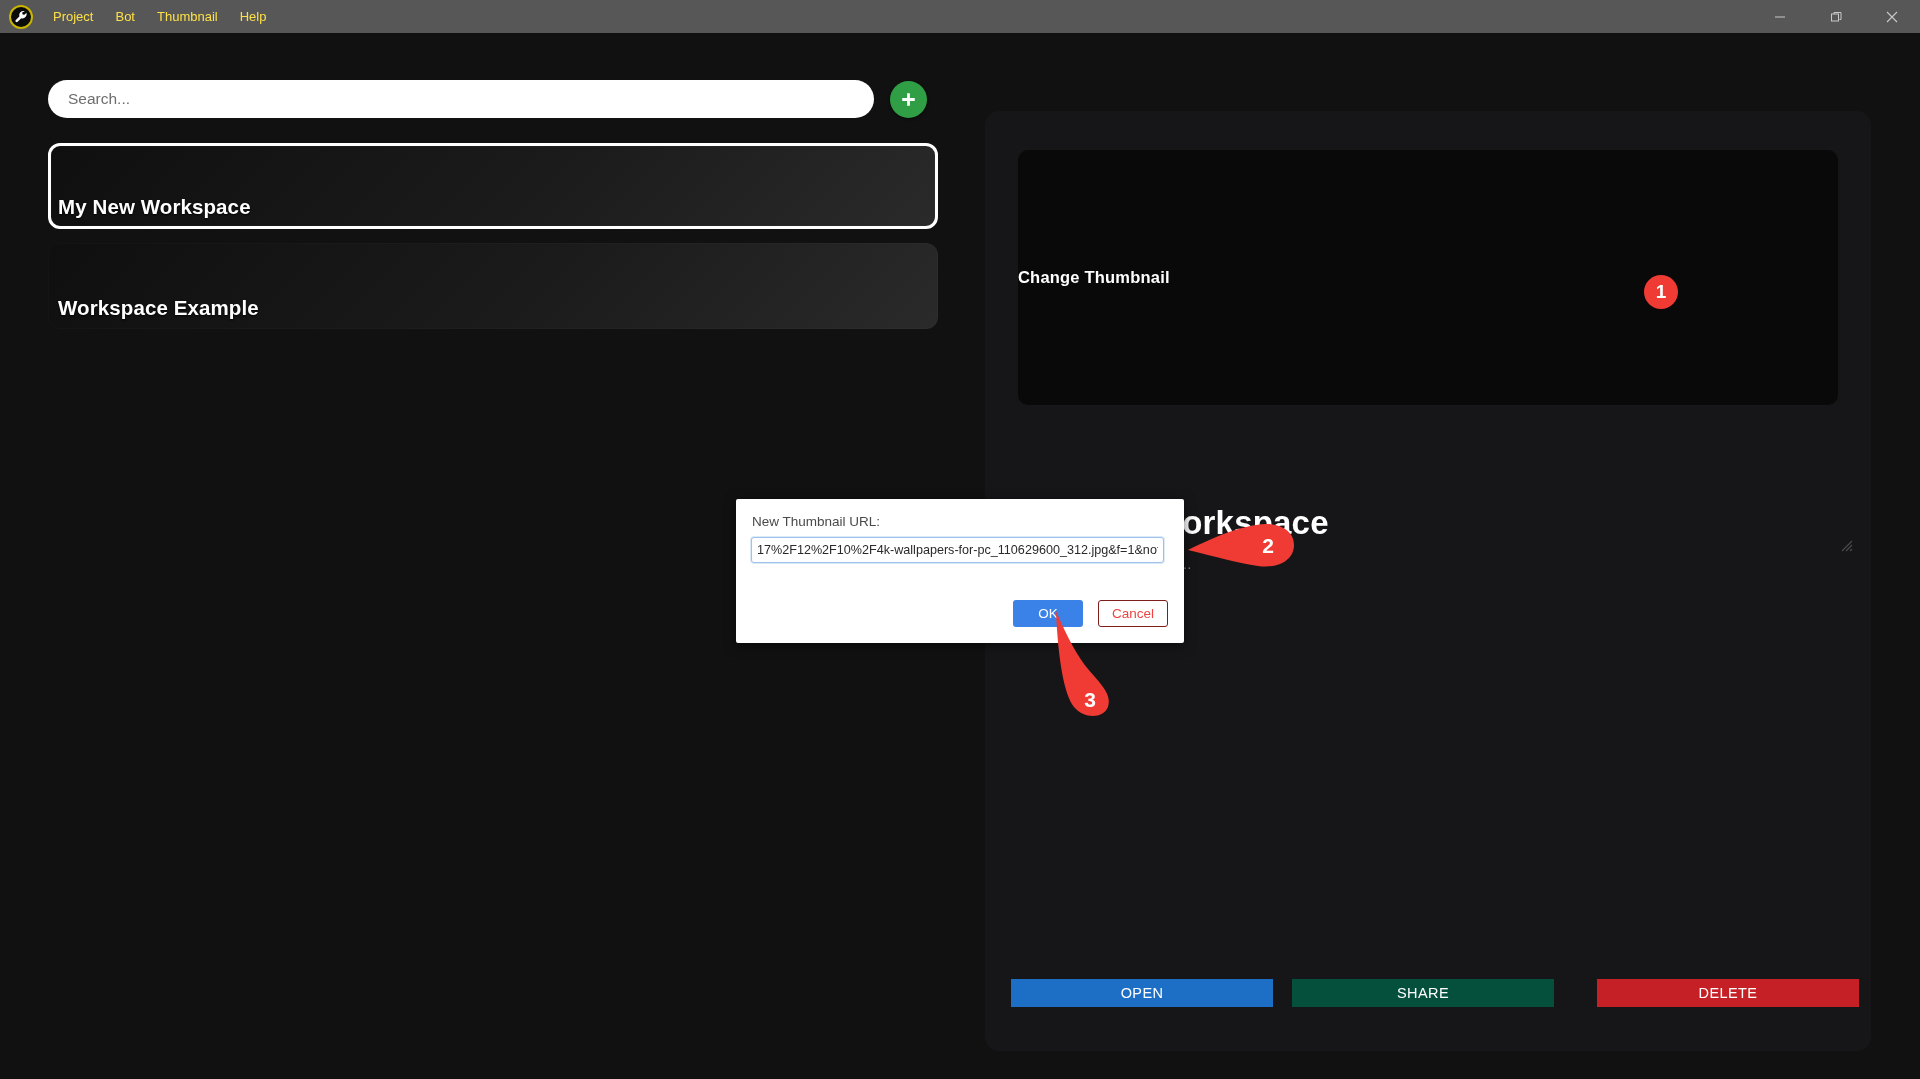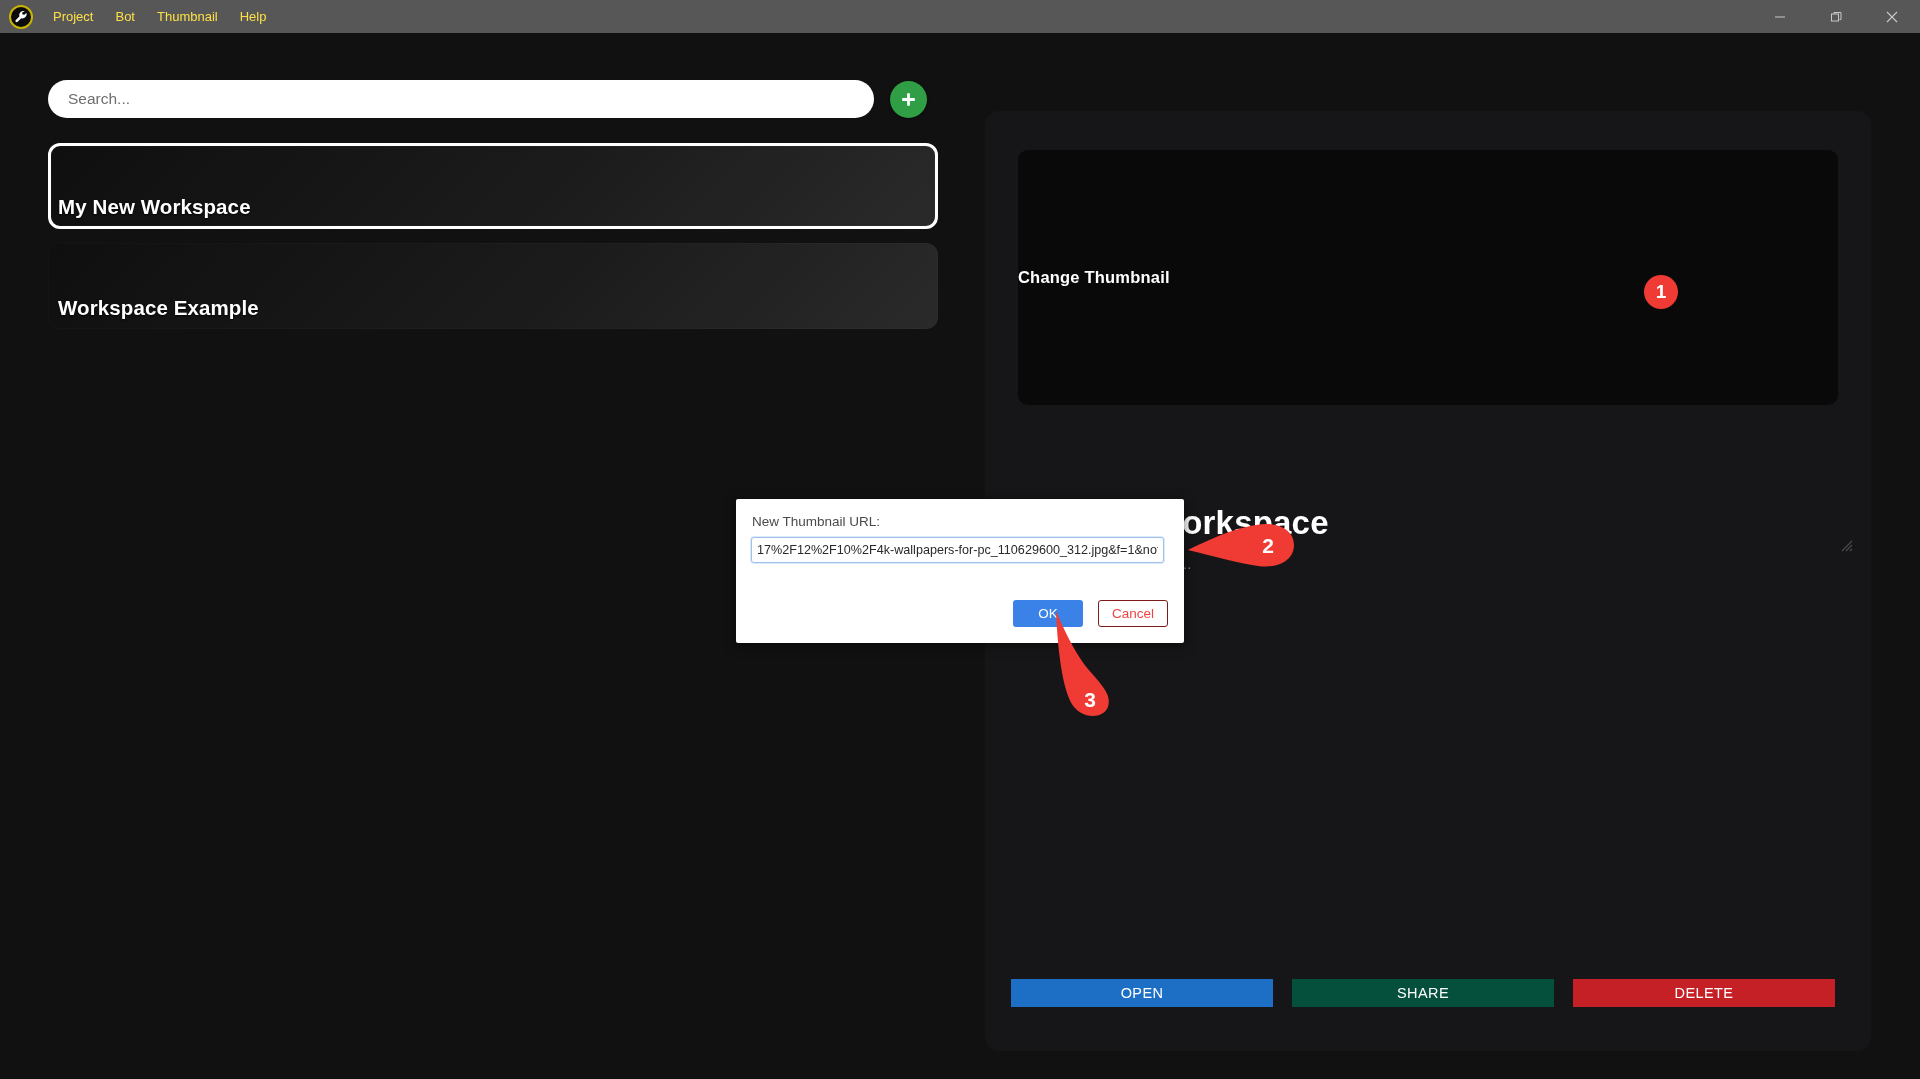--- a/index.html
+++ b/index.html
@@ -126,21 +126,21 @@
     display:flex; gap:19px;
   }
   .action-btn{
     width:262px; height:28px; border:none; border-radius:0;
     color:#ffffff; font-size:14.5px; font-weight:normal; letter-spacing:.4px;
     cursor:pointer; font-family:"Liberation Sans", sans-serif;
     display:flex; align-items:center; justify-content:center;
   }
   .action-btn.open{ background:#1c6fc4; }
   .action-btn.share{ background:#05503d; }
-  .action-btn.delete{ background:#c42026; }
+  .action-btn.delete{ background:#c42026;margin-left:24px; }
 
   
   #dialog{
     position:absolute; left:736px; top:466px; width:448px; height:144px;
     background:#ffffff; border-radius:2px;
     box-shadow:0 2px 12px rgba(0,0,0,.55);
   }
   #dlg-label{
     position:absolute; left:16px; top:15px;
     color:#4a4a4a; font-size:13.5px;

